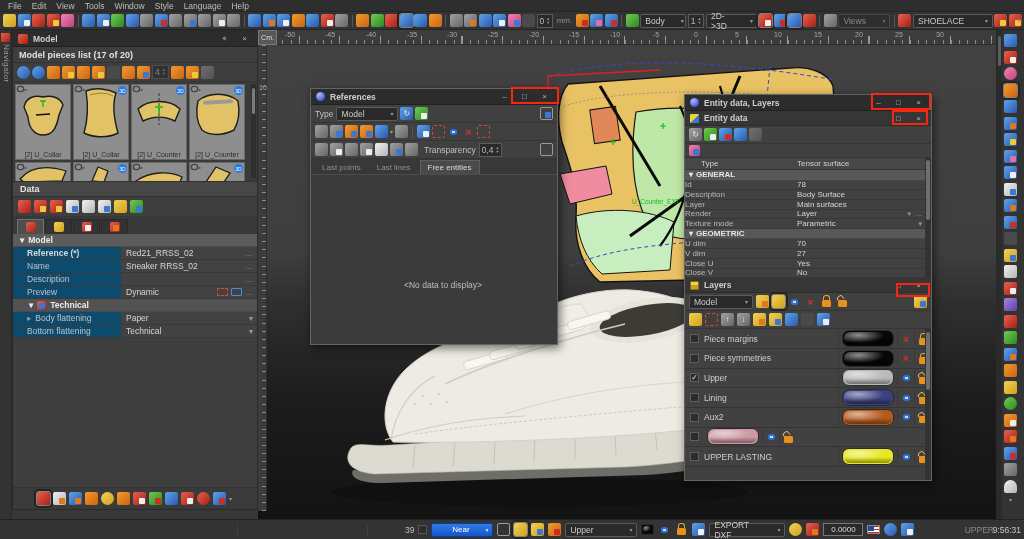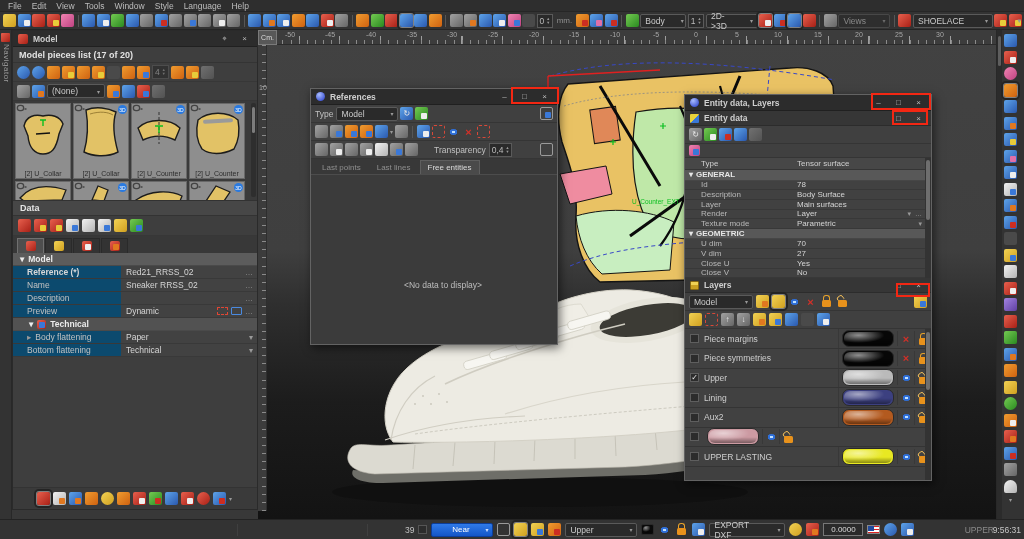--- a/index.html
+++ b/index.html
@@ -112,21 +112,21 @@
 .subhead{height:15px;background:#363636;display:flex;align-items:center;gap:5px;padding:0 5px;border-bottom:1px solid #2c2c2c;flex:none}
 .subhead .t{font-size:8.5px;font-weight:bold;color:#cfcfcf}
 .sqic{width:9px;height:9px;border-radius:1px;flex:none}
 .i-ed{background:linear-gradient(135deg,#e8d23a 55%,#3a78d8 55%)}
 .i-ly{background:linear-gradient(#f0d254 0 45%,#caa020 45%);border:1px solid #8a6a10}
 .etable{flex:none;font-size:8px;position:relative}
 .ehead{height:12px;display:flex;align-items:center;background:#474747;border-bottom:1px solid #353535;color:#d0d0d0}
 .ehead .k{width:112px;padding-left:16px}
 .esec{height:10.5px;display:flex;align-items:center;background:#585858;font-weight:bold;color:#e6e6e6;gap:3px;padding-left:4px;border-bottom:1px solid #464646;font-size:8px}
 .erow{height:9.7px;display:flex;align-items:center;border-bottom:1px solid #383838;background:#414141}
-.erow .k{width:112px;padding-left:16px;color:#b8b8b8}
+.erow .k{width:112px;padding-left:0;color:#b8b8b8}
 .erow .v{flex:1;color:#d4d4d4}
 .erow .tc{color:#9a9a9a;padding-right:9px;font-size:7px;display:flex;gap:4px}
 .esb{position:absolute;right:0;top:0;width:6px;height:100%;background:#333}
 .esb i{position:absolute;left:1px;top:2px;width:4px;height:60px;background:#6e6e6e;border-radius:2px}
 
 .lay-head{margin-top:0}
 .ltools{height:18px;display:flex;align-items:center;gap:3px;padding:0 4px;border-bottom:1px solid #353535;flex:none}
 .lrows{position:relative;flex:1}
 .lrow{height:19.7px;display:flex;align-items:center;border-bottom:1px solid #343434;background:#414141}
 .lcb{width:9px;height:9px;background:#2c2c2c;border:1px solid #5e5e5e;margin:0 5px;display:flex;align-items:center;justify-content:center;color:#e8e8e8;font-size:8px;flex:none}
@@ -361,32 +361,20 @@
           <span>4</span>
           <span class="arrs">
             <span>▲</span>
             <span>▼</span>
           </span>
         </span>
       <span class="ic c-or"></span>
       <span class="ic c-or d-yl duo"></span>
       <span class="ic c-gy" style="opacity:.5"></span>
     </div>
-    <div class="prow">
-      <span class="ic c-gy"></span>
-      <span class="ic c-bl d-or duo"></span>
-      <span class="dropdown" style="width:58px">
-          <span>(None)</span>
-          <span class="dd">▾</span>
-        </span>
-      <span class="ic c-or d-bl duo"></span>
-      <span class="ic c-bl"></span>
-      <span class="ic c-rd d-bl duo"></span>
-      <span class="ic c-gy" style="opacity:.5"></span>
-    </div>
     <div class="thumbs">
       <div class="tile">
         <span class="linkb"></span>
         <svg width="54" height="58" viewBox="0 0 54 58">
             <path d="M8,22 C10,12 19,10 27,12 C35,10 44,12 47,20 L43,30 C40,46 35,50 27,50 C19,50 13,44 12,32 Z" fill="#e2c266" stroke="#1c1c1c" stroke-width="1.4"></path>
             <path d="M24,16 l6,0 m-3,0 l0,6" stroke="#0bbf20" stroke-width="1.4" fill="none"></path>
             <path d="M20,30 l14,-1" stroke="#111" stroke-width="1.6"></path>
           </svg>
         <span class="lbl">[2] U_Collar</span>
       </div>
@@ -598,21 +586,21 @@
       <span class="ic o-rd"></span>
     </div>
     <div class="wrow">
       <span class="ic c-gy"></span>
       <span class="ic c-gy d-wh duo"></span>
       <span class="ic c-gy"></span>
       <span class="ic c-gy d-wh duo"></span>
       <span class="ic c-wh"></span>
       <span class="ic c-gy d-bl duo"></span>
       <span class="ic c-gy"></span>
-      <span class="lab" style="margin-left:14px">Transparency</span>
+      <span class="lab" style="margin-left:4px">Transparency</span>
       <span class="spin">
           <span>0,4</span>
           <span class="arrs">
             <span>▲</span>
             <span>▼</span>
           </span>
         </span>
       <span class="push ic o-gy"></span>
     </div>
     <div class="rtabs">

